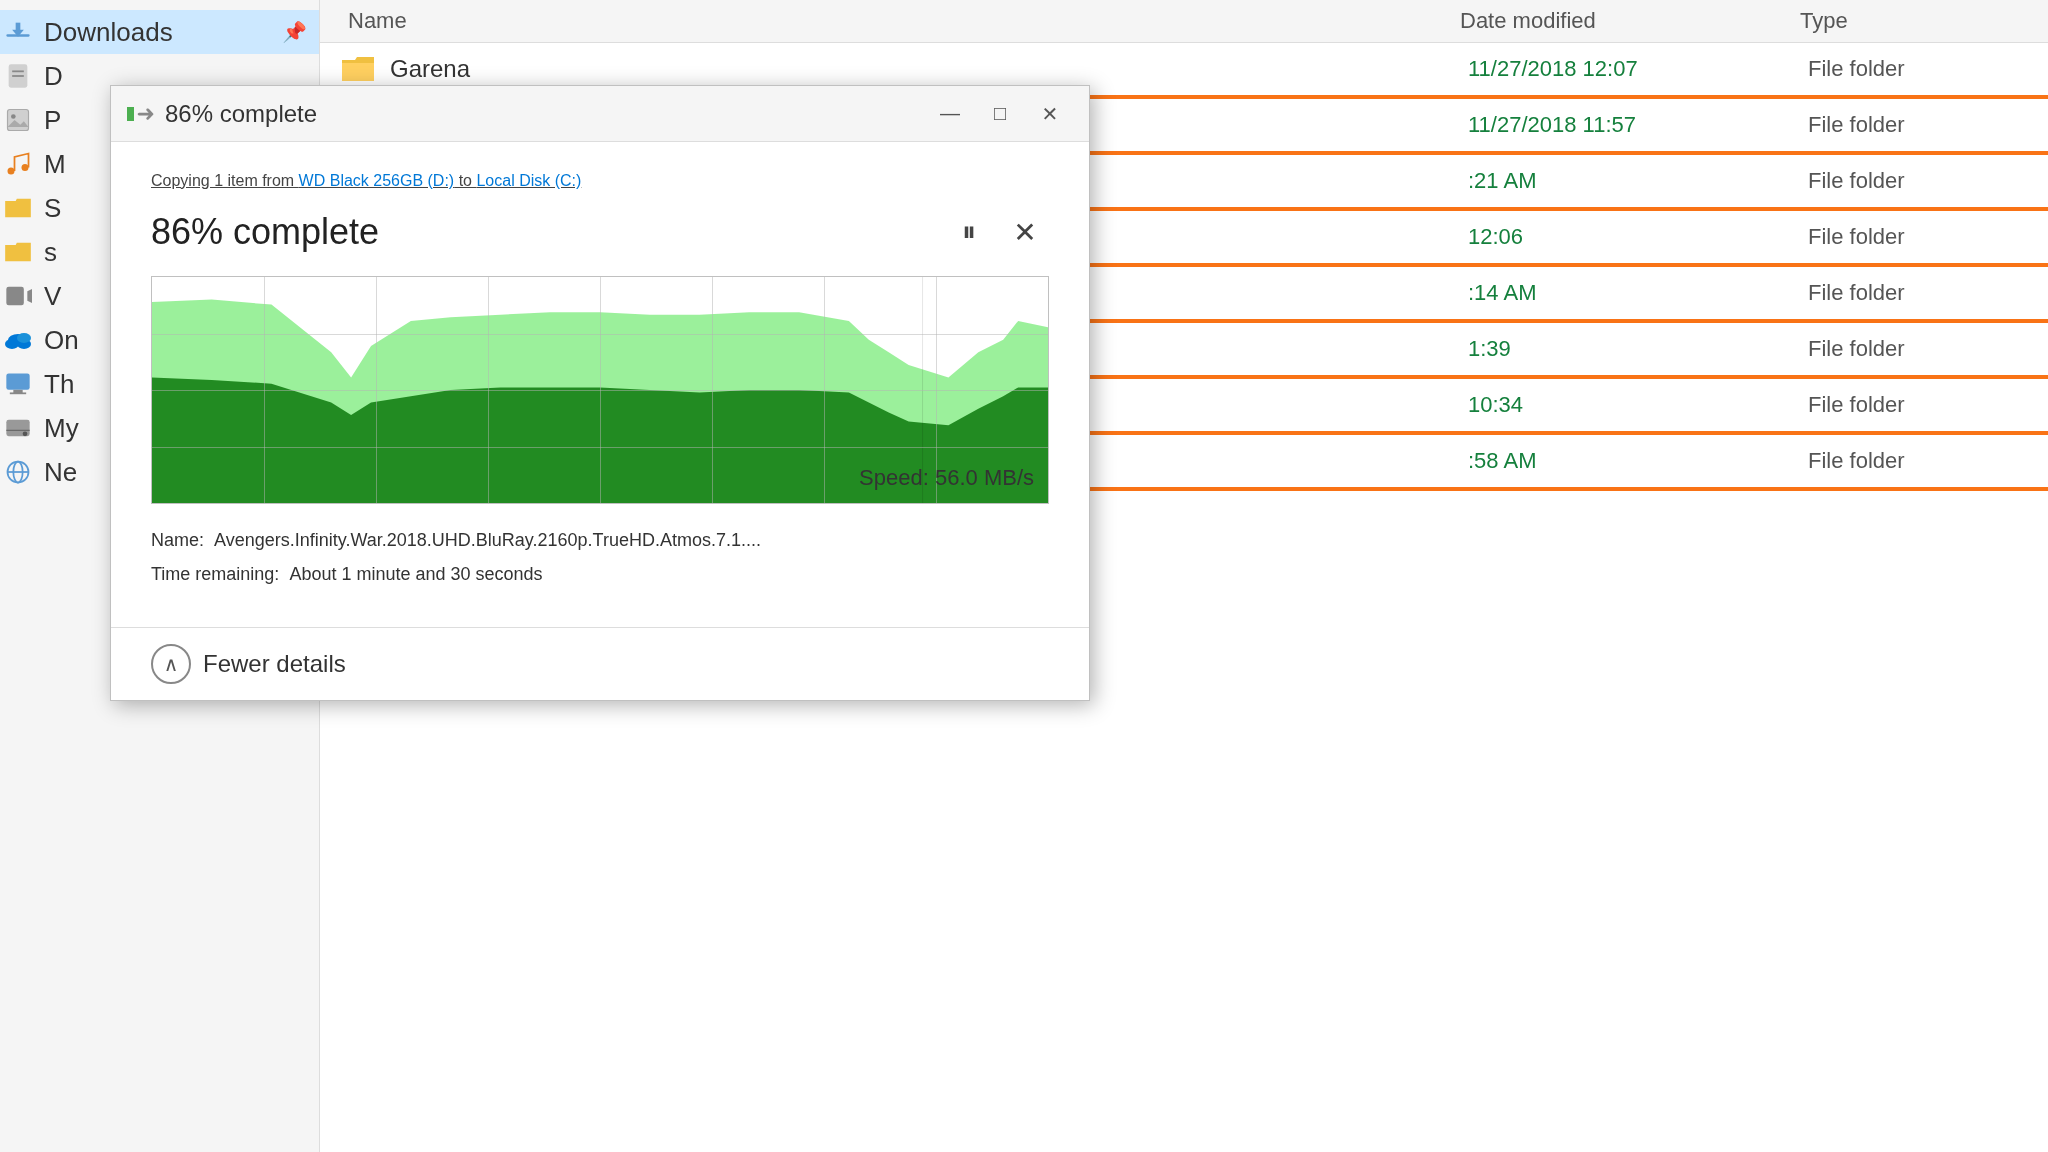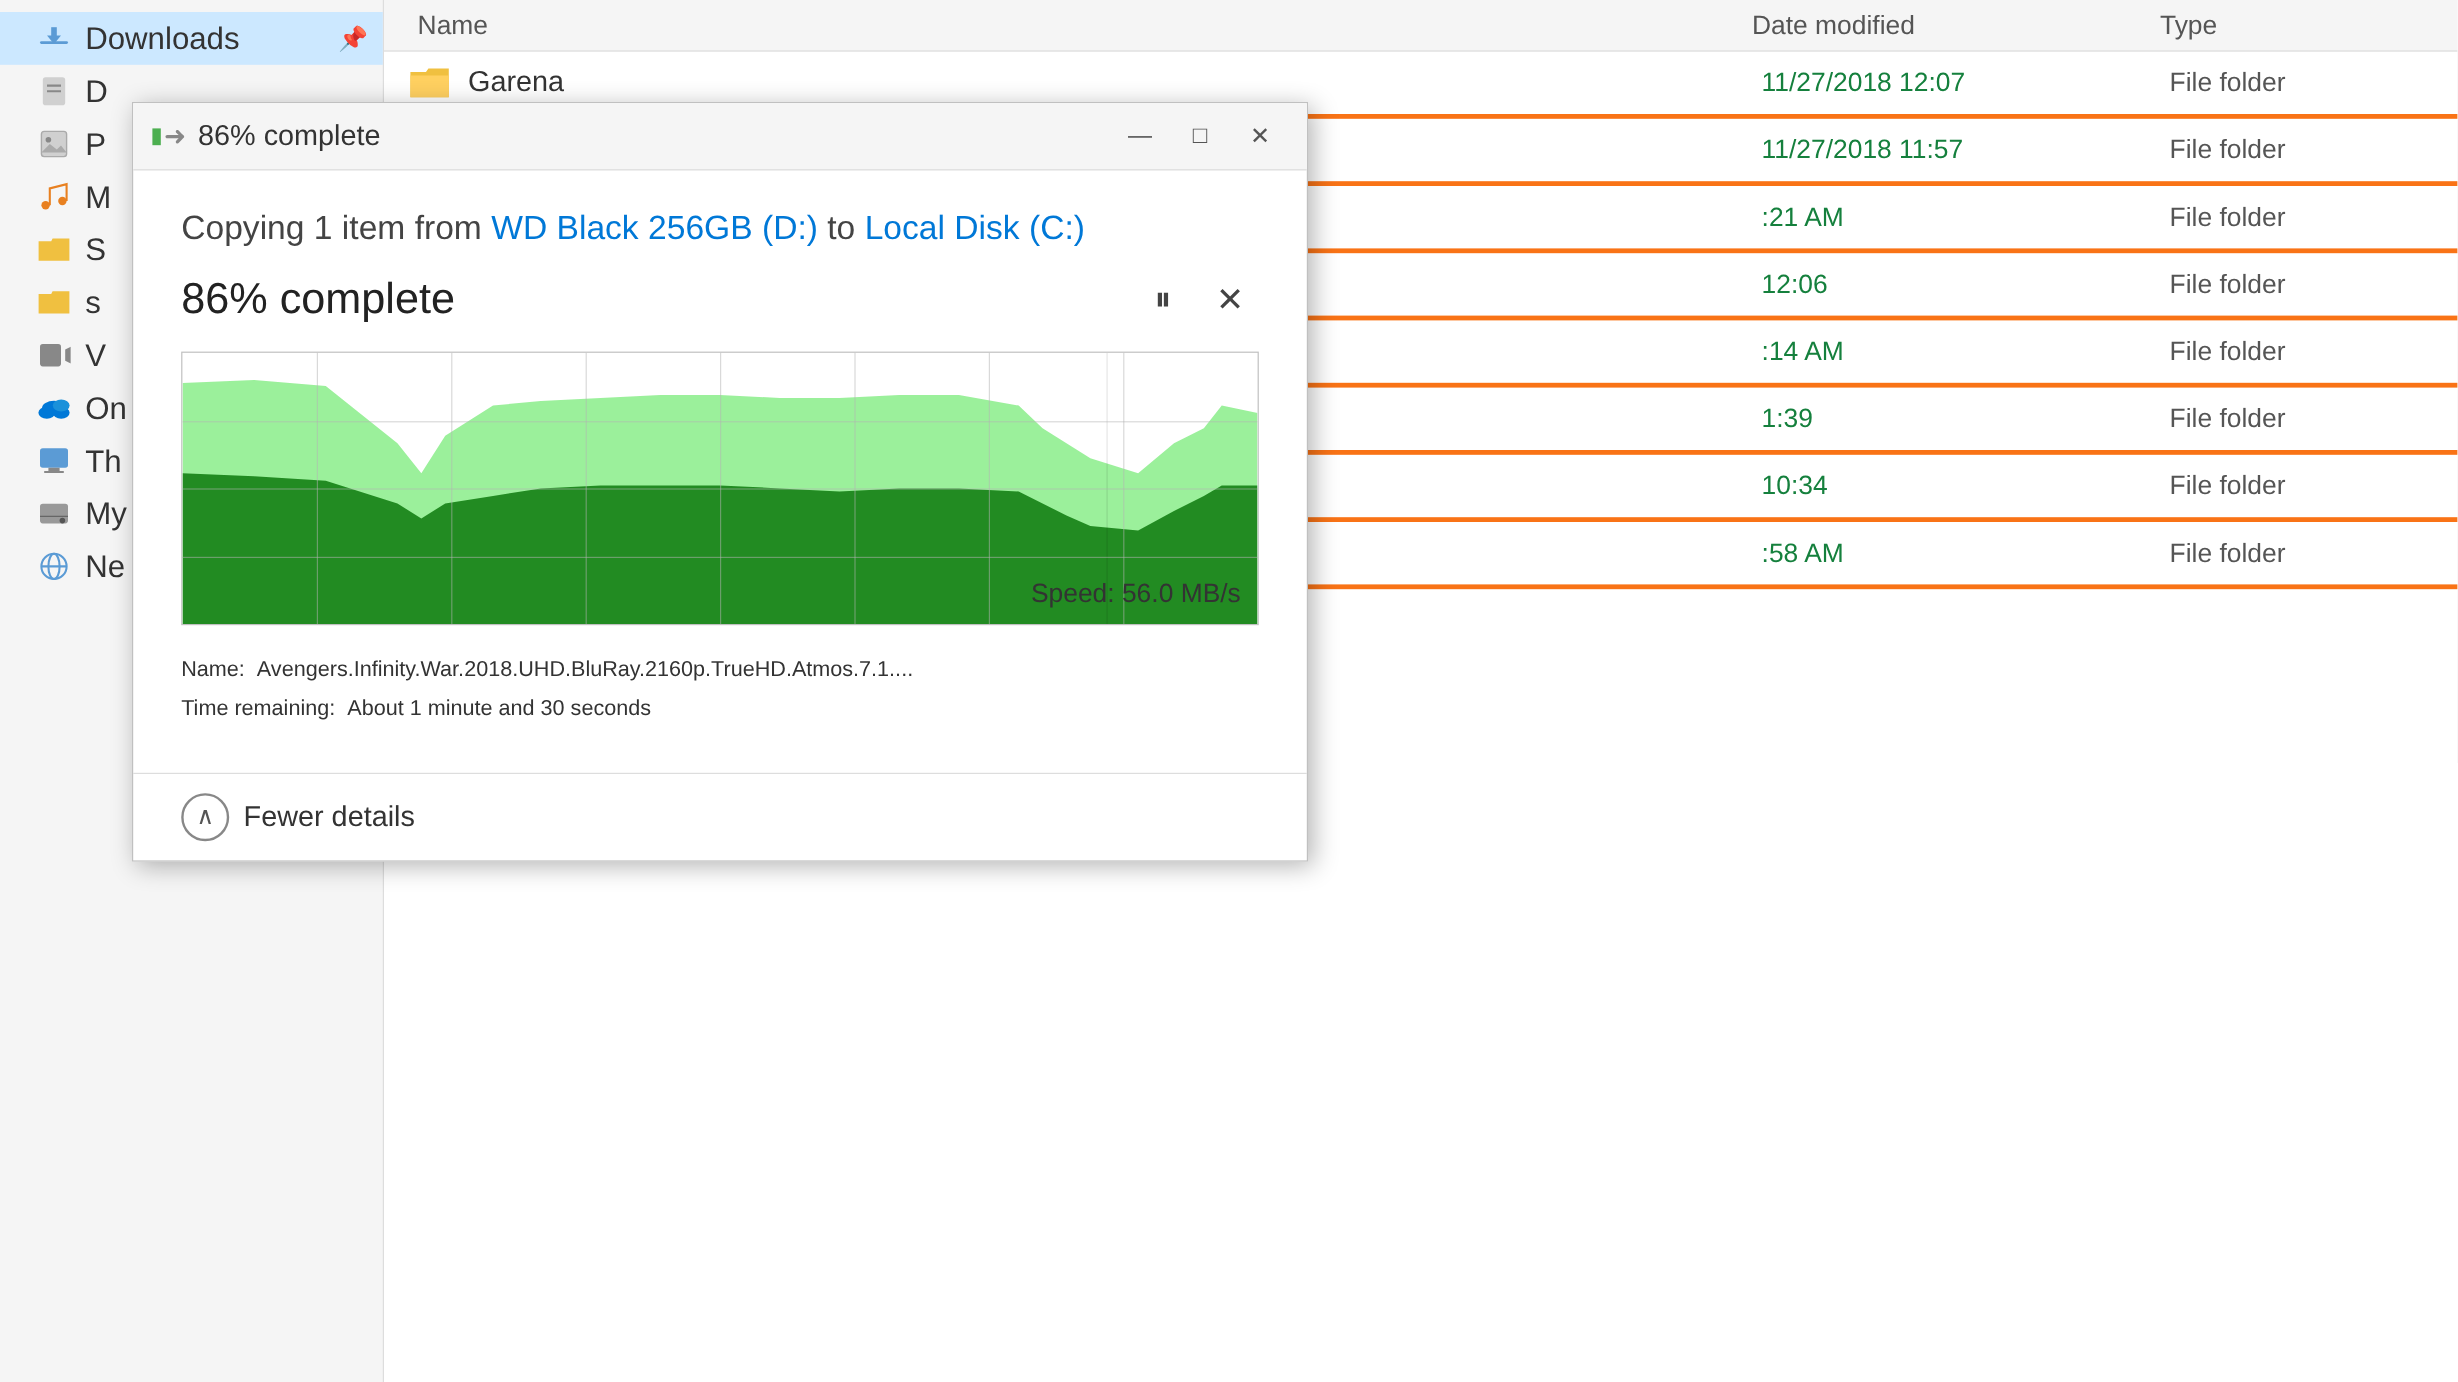--- a/index.html
+++ b/index.html
@@ -26,21 +26,21 @@
       width: 320px;
       background: #f5f5f5;
       border-right: 1px solid #ddd;
       padding-top: 10px;
       flex-shrink: 0;
     }
 
     .sidebar-item {
       display: flex;
       align-items: center;
-      padding: 6px 12px 6px 29px;
+      padding: 6px 12px 6px 2px;
       cursor: pointer;
       font-size: 26px;
       color: #333;
       white-space: nowrap;
     }
 
     .sidebar-item .icon {
       width: 32px;
       height: 32px;
       margin-right: 10px;
@@ -171,24 +171,25 @@
       color: #555;
       border: none;
       background: transparent;
     }
 
     .dialog-body {
       padding: 28px 40px 20px 40px;
     }
 
     .copy-description {
-      font-size: 28px;
+      font-size: 16px;
       color: #444;
       margin-bottom: 16px;
       line-height: 1.4;
+      text-decoration: underline;
     }
 
     .copy-description .link-text {
       color: #0078d7;
     }
 
     .copy-title-row {
       display: flex;
       align-items: center;
       margin-bottom: 20px;

